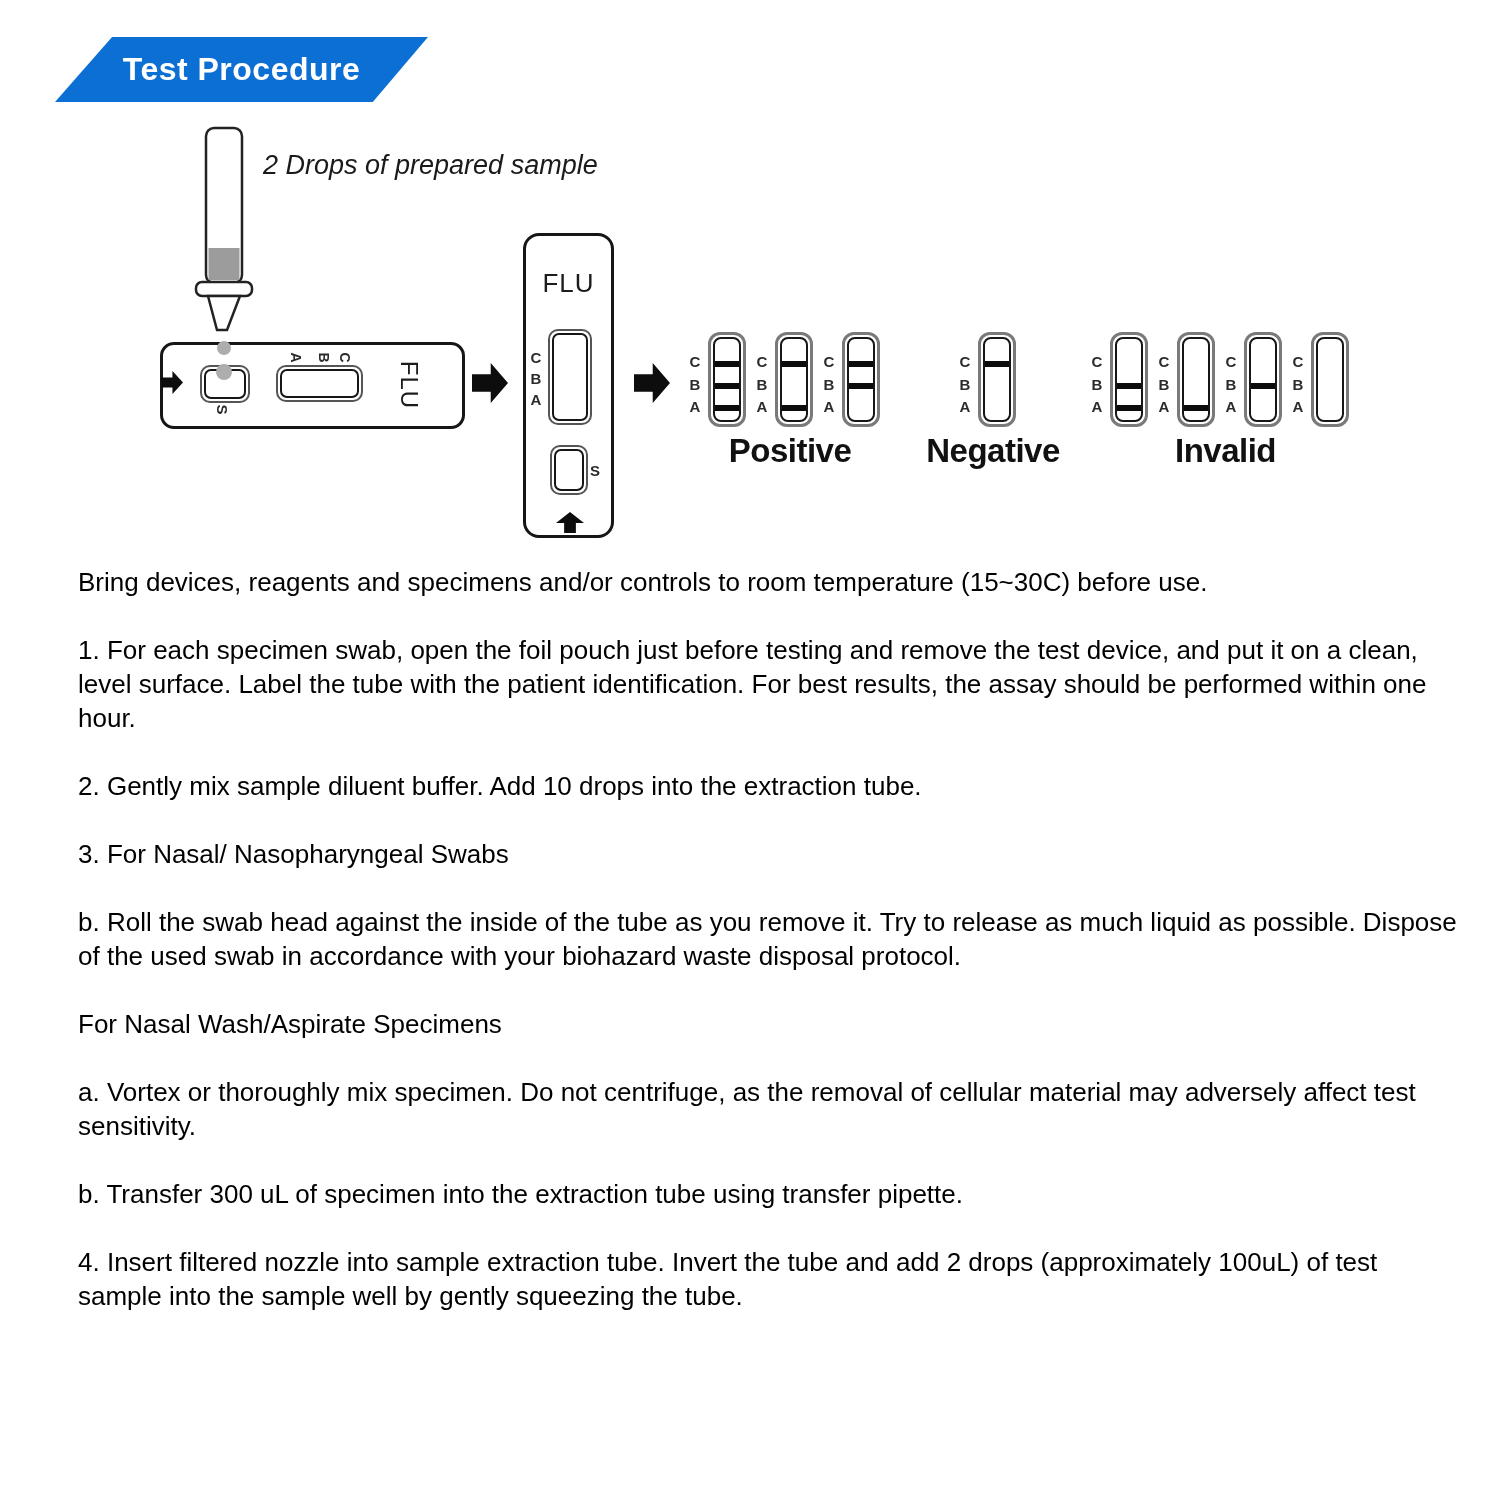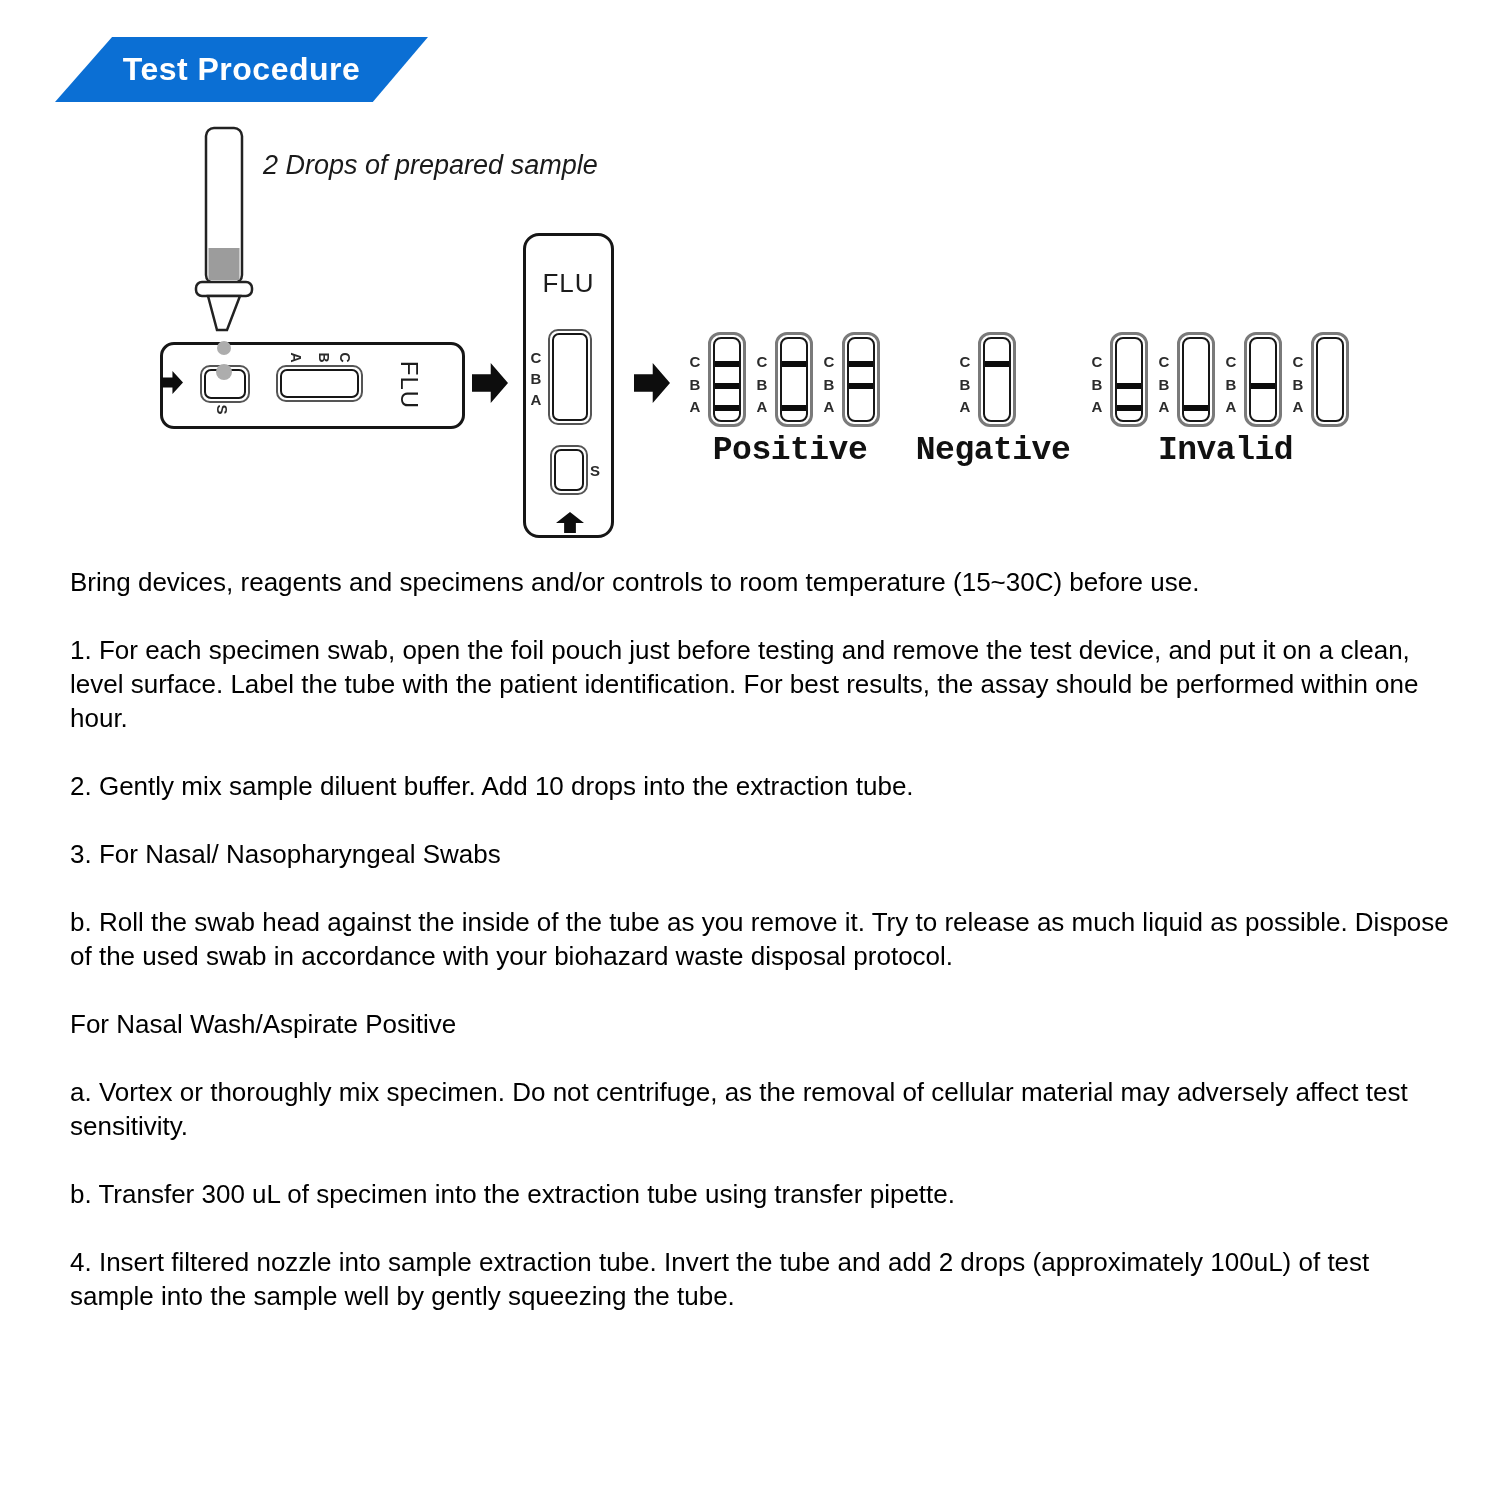--- a/index.html
+++ b/index.html
@@ -47,25 +47,25 @@
   .result-group{position:absolute;top:332px;display:flex;gap:9px;}
   .pair{position:relative;width:58px;display:flex;}
   .wlabels{width:14px;padding-top:19px;text-align:center;font-size:15px;font-weight:700;
            color:#2b2b2b;line-height:22.5px;}
   .wlabels div{height:22.5px;}
   .rwin{position:relative;margin-left:6px;width:38px;height:95px;background:#fff;
         border:3px solid #7a7a7a;border-radius:12px;padding:2px;box-sizing:border-box;}
   .rwin .rwin-inner{width:100%;height:100%;border:2.5px solid #161616;border-radius:8px;box-sizing:border-box;}
   .rline{position:absolute;left:4px;right:4px;height:6px;background:#0c0c0c;}
   .result-name{position:absolute;left:50%;top:100px;transform:translateX(calc(-50% + 6px));
-               white-space:nowrap;font-size:33px;font-weight:600;color:#111;letter-spacing:-.5px;font-family:Liberation Mono, monospace;}
+               white-space:nowrap;font-size:33px;font-weight:600;color:#111;letter-spacing:-.5px;}
 
   
   .instructions{position:absolute;left:62px;top:565px;width:1398px;font-size:26px;line-height:34px;color:#000;}
-  .instructions p{margin:0 0 34px 8px;}
+  .instructions p{margin:0 0 34px 16px;}
 
   .dropper-svg{position:absolute;left:190px;top:118px;z-index:5;}
 </style>
 </head>
 <body>
 
 <div class="page">
 
   <div class="banner" id="banner" style="background: rgb(11, 111, 212); text-align: center;">
     <span>Test Procedure</span>
@@ -219,19 +219,19 @@
         <div class="result-name">Invalid</div>
       </div>
     </div>
 
   <div class="instructions" id="instructions">
       <p>Bring devices, reagents and specimens and/or controls to room temperature (15~30C) before use.</p>
       <p>1. For each specimen swab, open the foil pouch just before testing and remove the test device, and put it on a clean, level surface. Label the tube with the patient identification. For best results, the assay should be performed within one hour.</p>
       <p>2. Gently mix sample diluent buffer. Add 10 drops into the extraction tube.</p>
       <p>3. For Nasal/ Nasopharyngeal Swabs</p>
       <p>b. Roll the swab head against the inside of the tube as you remove it. Try to release as much liquid as possible. Dispose of the used swab in accordance with your biohazard waste disposal protocol.</p>
-      <p>For Nasal Wash/Aspirate Positive</p>
+      <p>For Nasal Wash/Aspirate Specimens</p>
       <p>a. Vortex or thoroughly mix specimen. Do not centrifuge, as the removal of cellular material may adversely affect test sensitivity.</p>
       <p>b. Transfer 300 uL of specimen into the extraction tube using transfer pipette.</p>
       <p>4. Insert filtered nozzle into sample extraction tube. Invert the tube and add 2 drops (approximately 100uL) of test sample into the sample well by gently squeezing the tube.</p>
     </div>
 
 </div>
 
 </body></html>

